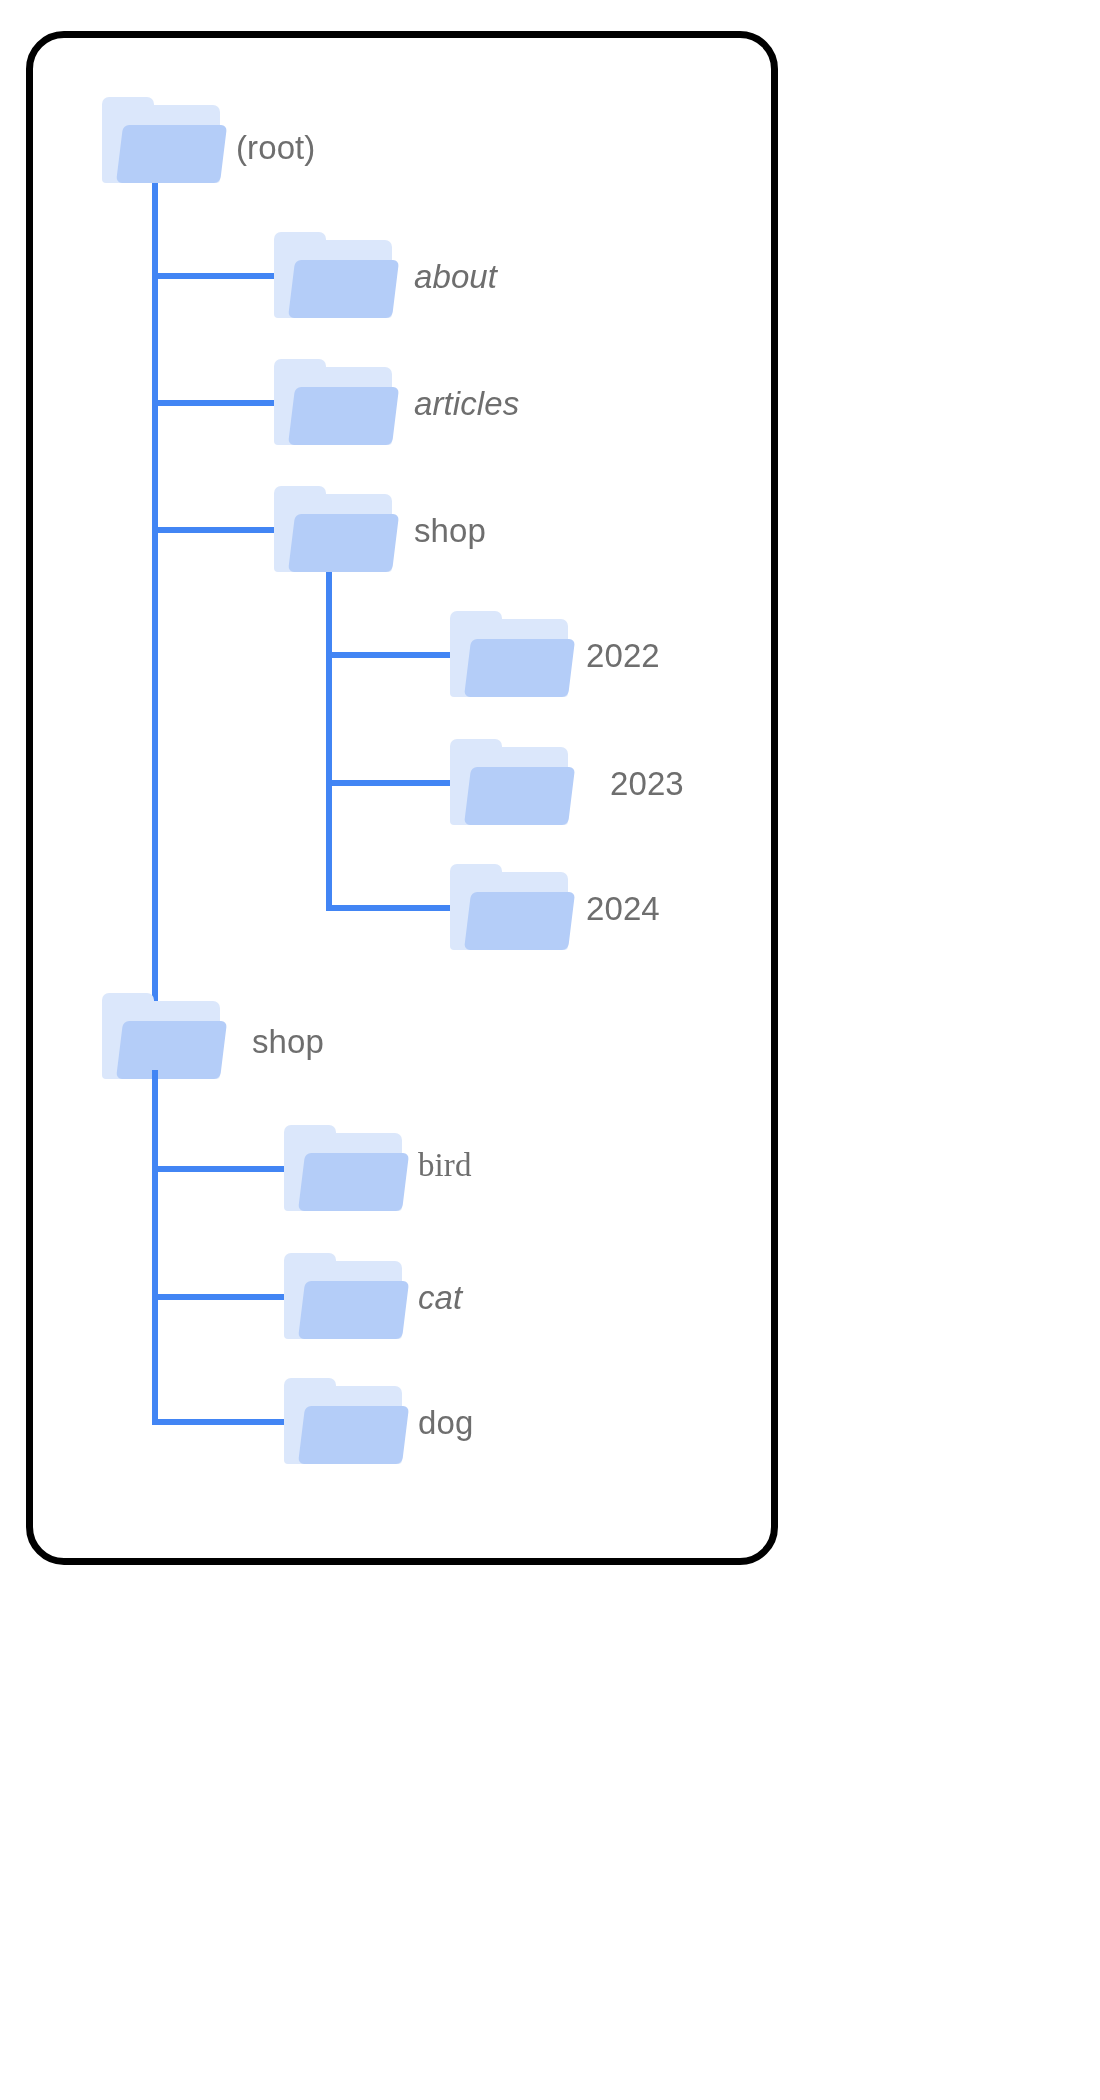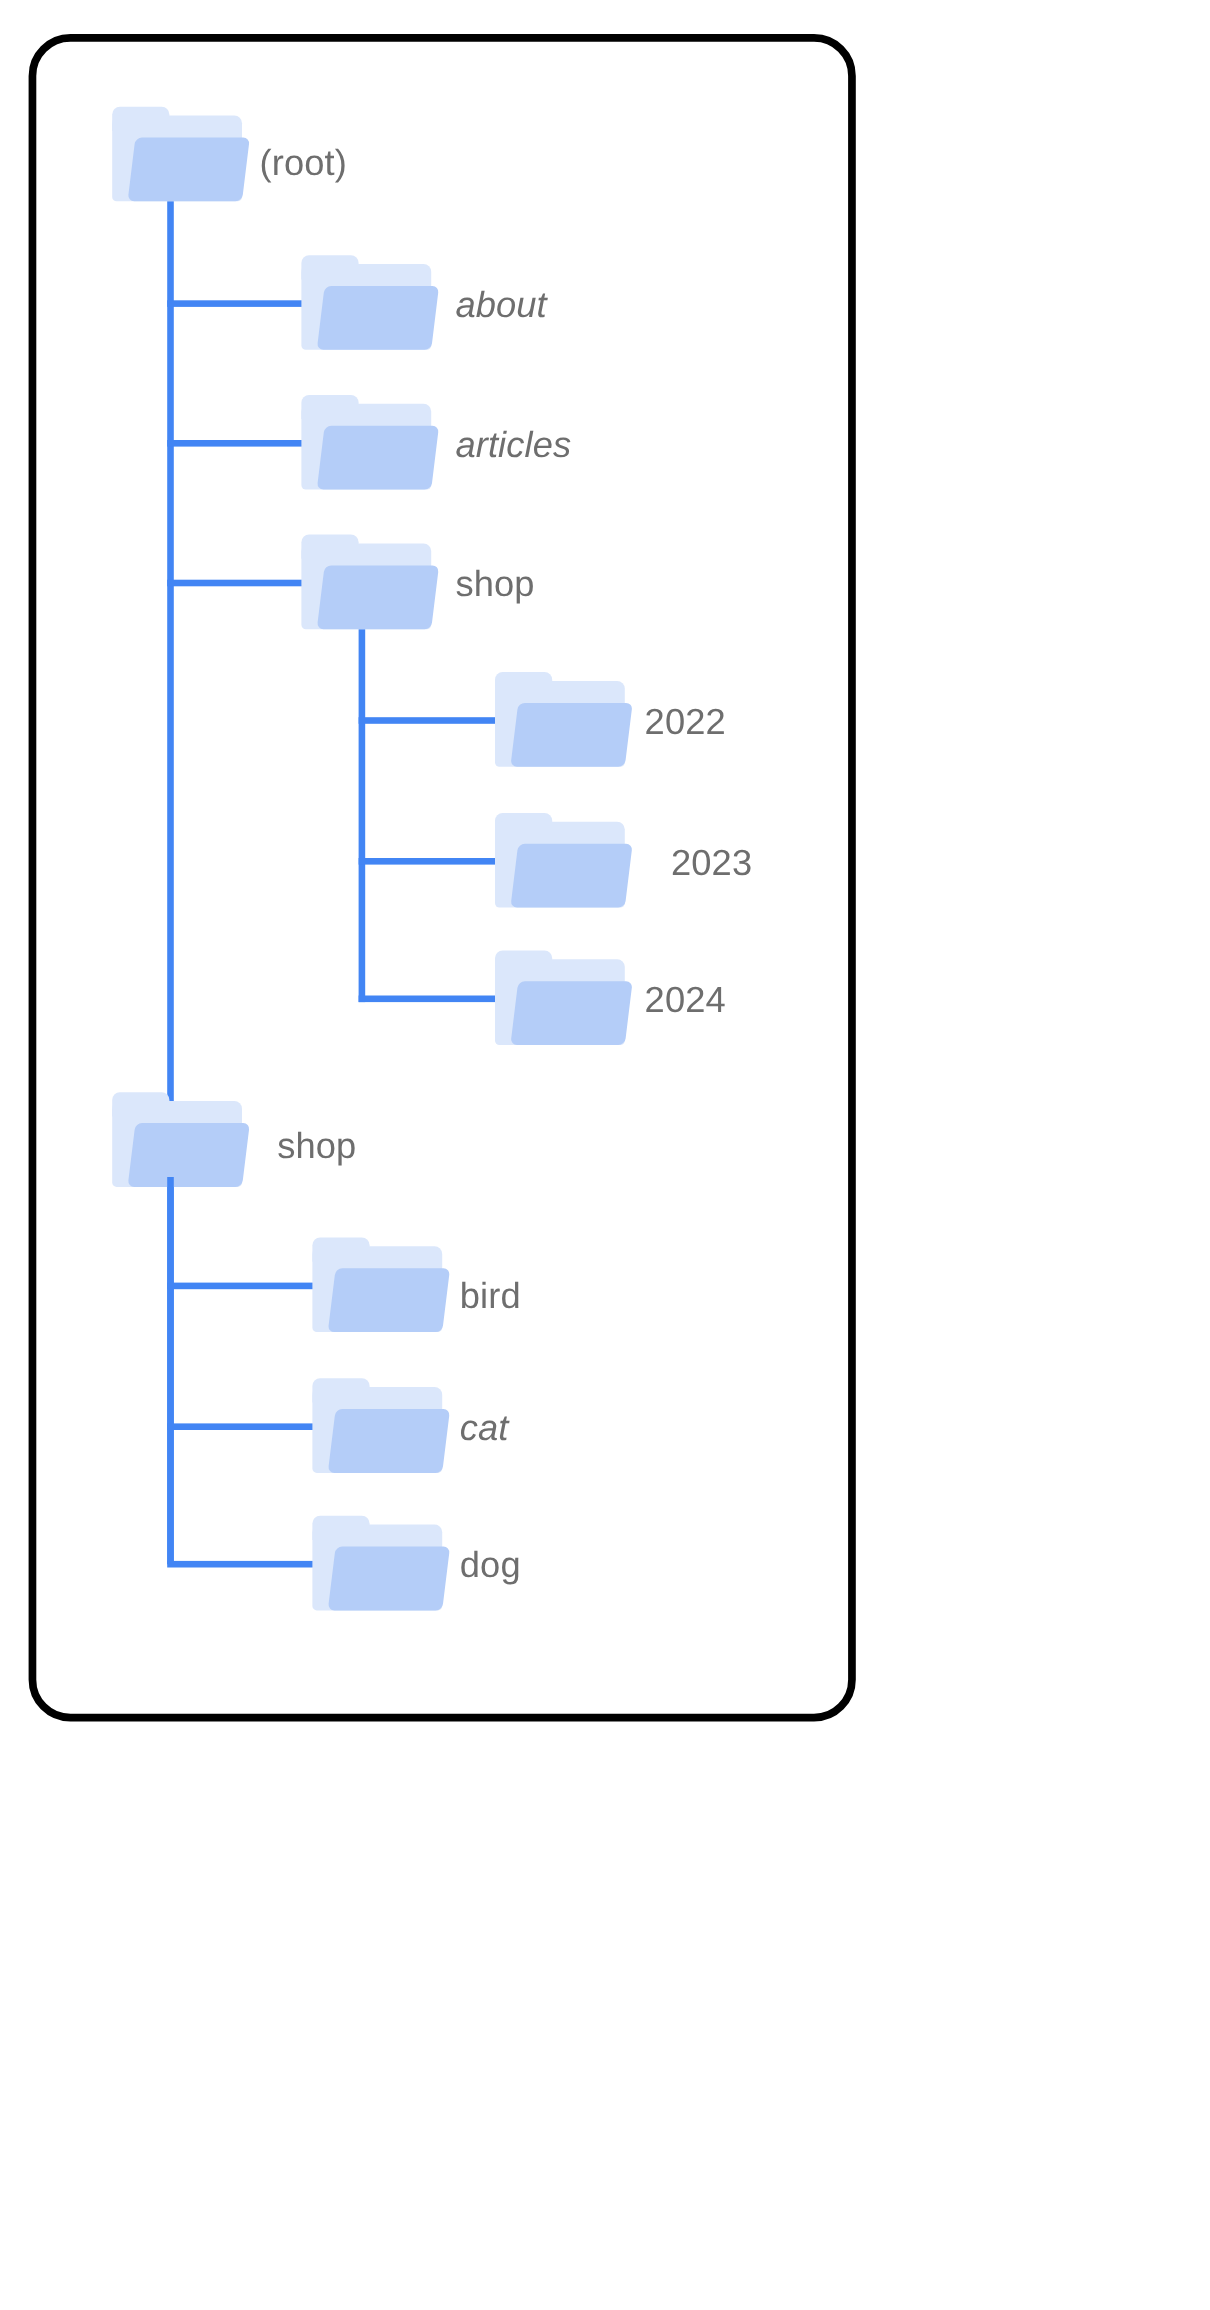--- a/index.html
+++ b/index.html
@@ -167,21 +167,21 @@
   </div>
 
   <div class="vline" style="left:152px; top:1070px; height:352px;"></div>
 
   <div class="node" style="left:284px; top:1125px;">
     <div class="folder">
       <div class="tab"></div>
         <div class="back"></div>
         <div class="front"></div>
     </div>
-    <div class="label" style="left:134px; top:36px;">bird</div>
+    <div class="label" style="left:134px; top:24px;font-family:Liberation Serif, serif;">bird</div>
   </div>
 
   <div class="node" style="left:284px; top:1253px;">
     <div class="folder">
       <div class="tab"></div>
         <div class="back"></div>
         <div class="front"></div>
     </div>
     <div class="label" style="left:134px; top:28px;font-style:italic;">cat</div>
   </div>

